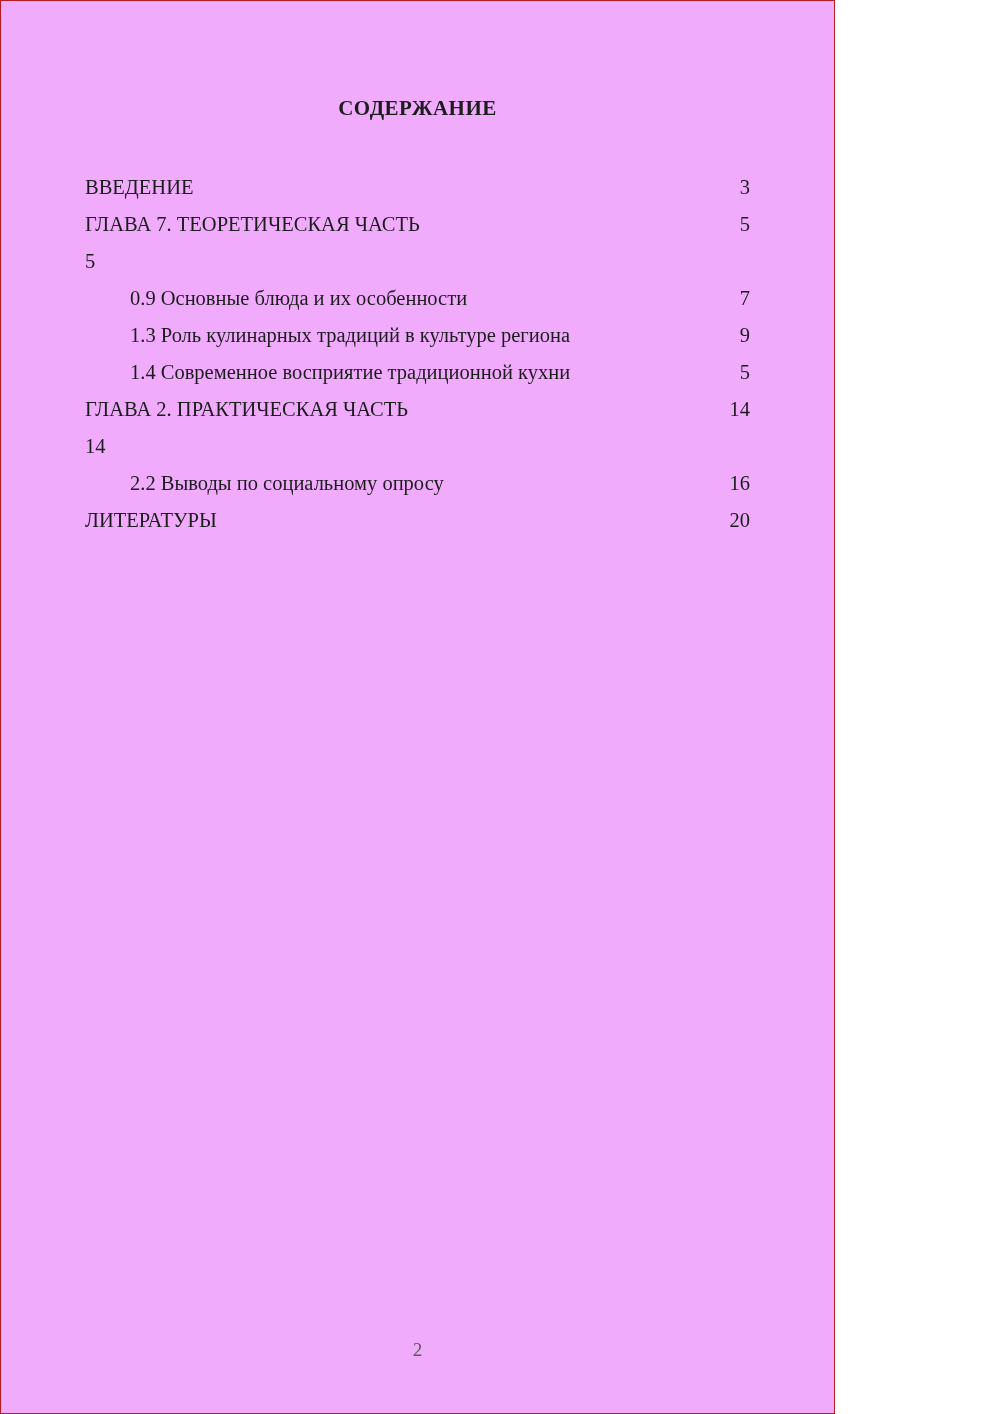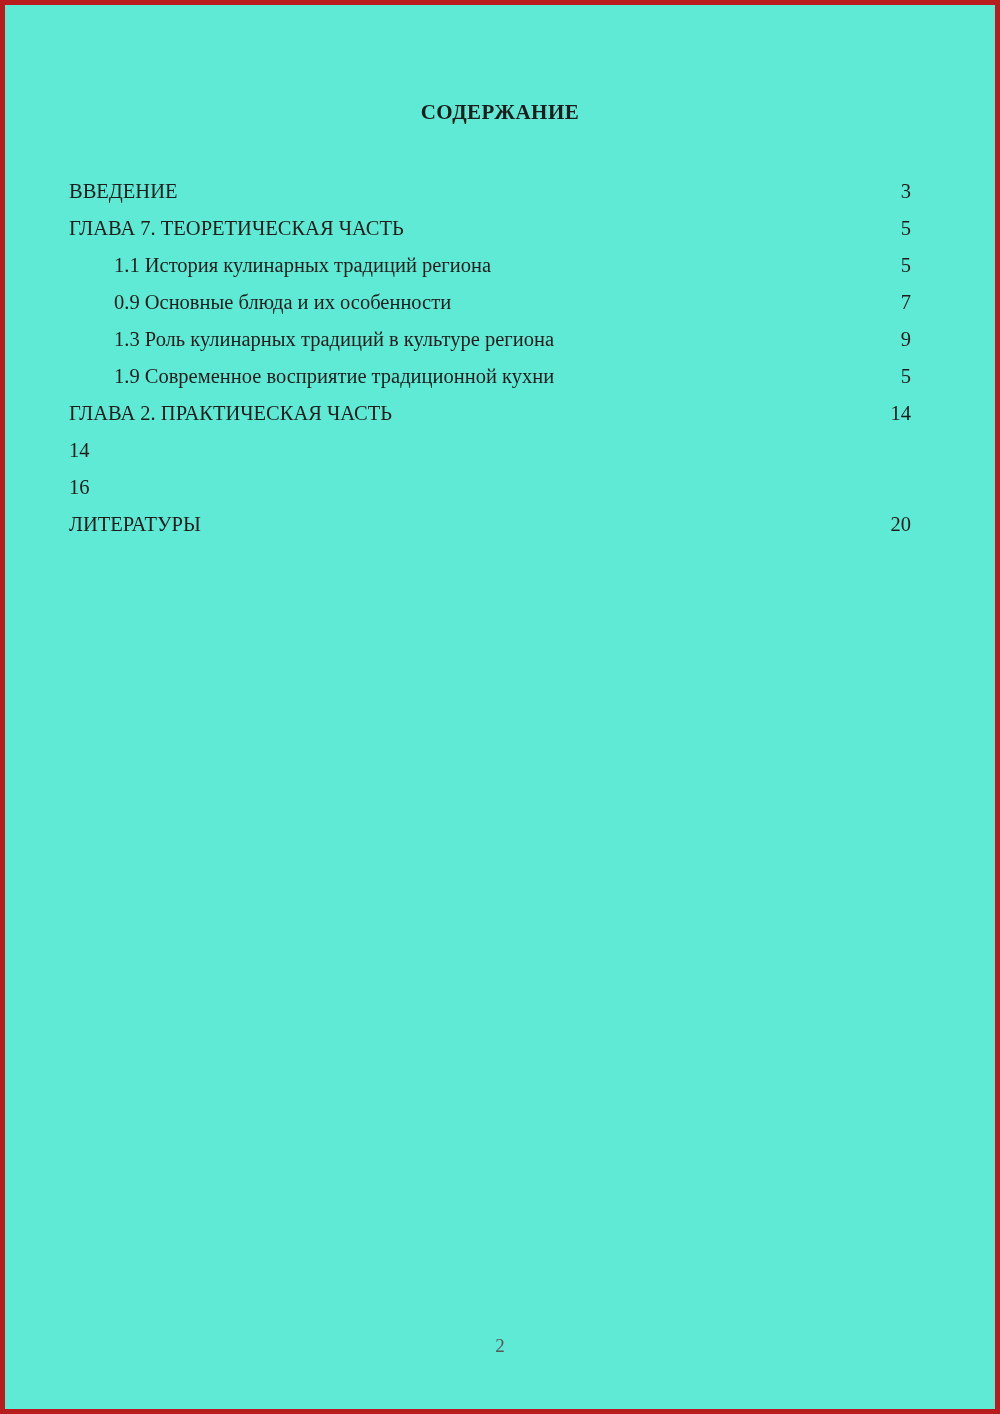--- a/index.html
+++ b/index.html
@@ -2,39 +2,39 @@
 <html><head>
 <meta charset="utf-8">
 <style>
   html, body {
     margin: 0;
     padding: 0;
     background: #ffffff;
   }
   .page {
     position: relative;
-    width: 1000px;
+    width: 835px;
     height: 1414px;
-    background: #5eead4;
-    border: 5px solid #b91c1c;
+    background: #f0abfc;
+    border: 1px solid #b91c1c;
     box-sizing: border-box;
     font-family: "Liberation Serif", serif;
     color: #1c1c1c;
     overflow: hidden;
   }
   .doc-title {
     margin-top: 95px;
     text-align: center;
     font-weight: bold;
     font-size: 21px;
     letter-spacing: 0.5px;
   }
   .toc {
     margin-top: 48px;
-    padding-left: 64px;
+    padding-left: 84px;
     padding-right: 84px;
   }
   .toc-row {
     display: flex;
     justify-content: space-between;
     align-items: baseline;
     height: 37px;
     line-height: 37px;
     font-size: 20.5px;
   }
@@ -70,49 +70,49 @@
       <span class="toc-label">ВВЕДЕНИЕ</span>
       <span class="toc-page">3</span>
     </div>
 
     <div class="toc-row">
       <span class="toc-label">ГЛАВА 7. ТЕОРЕТИЧЕСКАЯ ЧАСТЬ</span>
       <span class="toc-page">5</span>
     </div>
 
     <div class="toc-row sub">
-      <span class="toc-label">1.1 История кулинарных традиций региона</span>
       <span class="toc-page">5</span>
     </div>
 
     <div class="toc-row sub">
       <span class="toc-label">0.9 Основные блюда и их особенности</span>
       <span class="toc-page">7</span>
     </div>
 
     <div class="toc-row sub">
       <span class="toc-label">1.3 Роль кулинарных традиций в культуре региона</span>
       <span class="toc-page">9</span>
     </div>
 
     <div class="toc-row sub">
-      <span class="toc-label">1.9 Современное восприятие традиционной кухни</span>
+      <span class="toc-label">1.4 Современное восприятие традиционной кухни</span>
       <span class="toc-page">5</span>
     </div>
 
     <div class="toc-row">
       <span class="toc-label">ГЛАВА 2. ПРАКТИЧЕСКАЯ ЧАСТЬ</span>
       <span class="toc-page">14</span>
     </div>
 
     <div class="toc-row sub">
       <span class="toc-page">14</span>
     </div>
 
     <div class="toc-row sub">
+      <span class="toc-label">2.2 Выводы по социальному опросу</span>
       <span class="toc-page">16</span>
     </div>
 
     <div class="toc-row">
       <span class="toc-label">ЛИТЕРАТУРЫ</span>
       <span class="toc-page">20</span>
     </div>
 
 
   </div>

